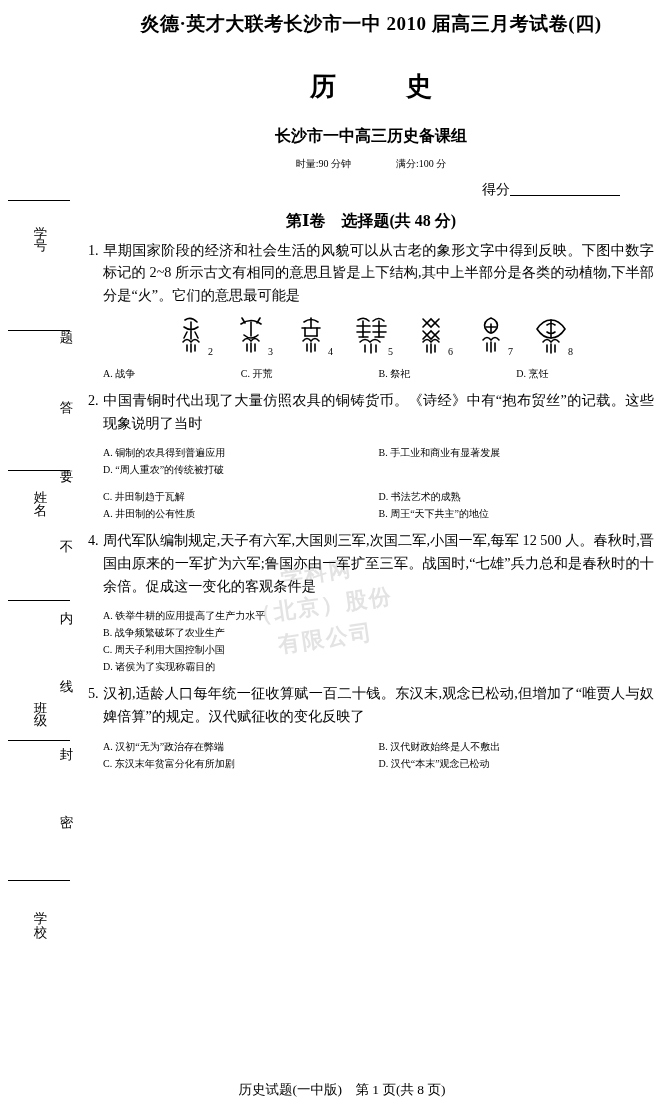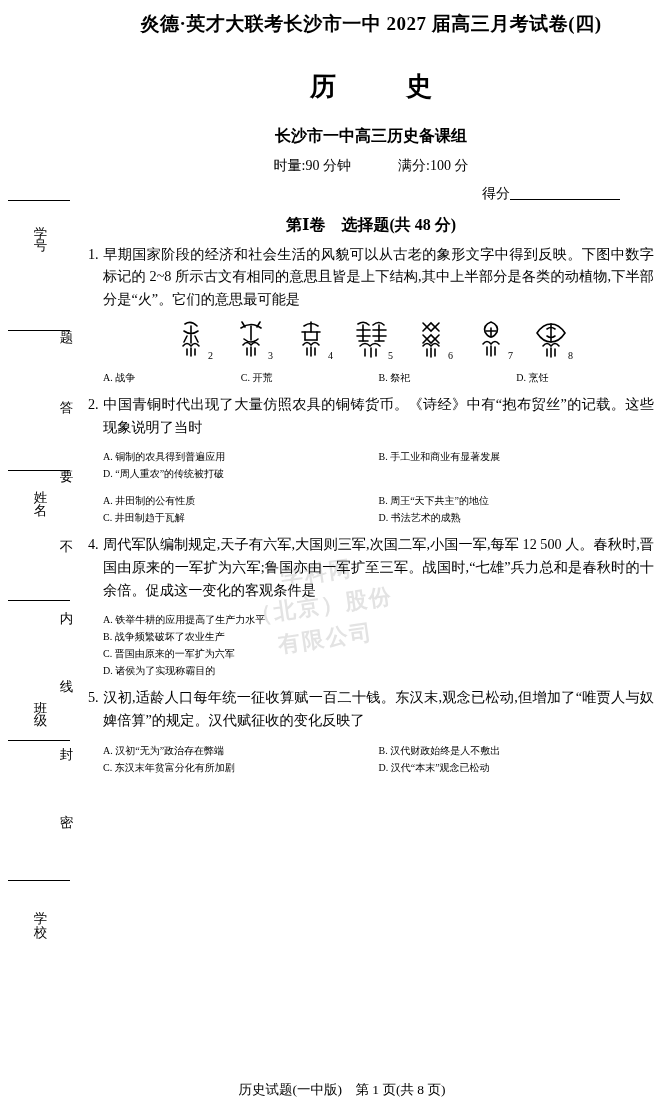--- a/index.html
+++ b/index.html
@@ -72,21 +72,21 @@
     text-indent: 22px;
   }
   .dept {
     margin: 22px 0 0 0;
     font-size: 16px;
     font-weight: bold;
     text-align: center;
   }
   .exam-meta {
     margin: 10px 0 0 0;
-    font-size: 14px;
+    font-size: 10px;
     text-align: center;
   }
   .exam-meta .gap { display: inline-block; width: 40px; }
 
   .score-line {
     margin: 10px 34px 0 0;
     font-size: 14px;
     text-align: right;
   }
   .score-line .blank {
@@ -212,21 +212,21 @@
   <div class="v-label col2" style="top:460px;">要</div>
   <div class="v-label col2" style="top:530px;">不</div>
   <div class="v-label col2" style="top:600px;">内</div>
   <div class="v-label col2" style="top:668px;">线</div>
   <div class="v-label col2" style="top:736px;">封</div>
   <div class="v-label col2" style="top:804px;">密</div>
 </div>
 
 <div class="content">
 
-  <div class="doc-title">炎德·英才大联考长沙市一中 2027 届高三月考试卷(四)</div>
+  <div class="doc-title">炎德·英才大联考长沙市一中 2010 届高三月考试卷(四)</div>
 
   <div class="subject">历　史</div>
 
   <div class="dept">长沙市一中高三历史备课组</div>
 
   <div class="exam-meta">
     <span></span>
     <span>时量:90 分钟</span>
     <span class="gap"></span>
     <span>满分:100 分</span>
@@ -360,43 +360,43 @@
       <span class="o">A. 铜制的农具得到普遍应用</span>
       <span class="o">B. 手工业和商业有显著发展</span>
     </div>
     <div class="row">
       <span class="o">D. “周人重农”的传统被打破</span>
     </div>
   </div>
 
   <div class="opts">
     <div class="row">
+      <span class="o">C. 井田制趋于瓦解</span>
+      <span class="o">D. 书法艺术的成熟</span>
+    </div>
+    <div class="row">
       <span class="o">A. 井田制的公有性质</span>
       <span class="o">B. 周王“天下共主”的地位</span>
-    </div>
-    <div class="row">
-      <span class="o">C. 井田制趋于瓦解</span>
-      <span class="o">D. 书法艺术的成熟</span>
     </div>
   </div>
 
   <div class="q">
     <span class="q-text">
       <span class="q-num">4.</span><span>周代军队编制规定,天子有六军,大国则三军,次国二军,小国一军,每军 12 500 人。春秋时,晋国由原来的一军扩为六军;鲁国亦由一军扩至三军。战国时,“七雄”兵力总和是春秋时的十余倍。促成这一变化的客观条件是</span>
     </span>
   </div>
   <div class="opts single">
     <div class="row">
       <span class="o">A. 铁举牛耕的应用提高了生产力水平</span>
     </div>
     <div class="row">
       <span class="o">B. 战争频繁破坏了农业生产</span>
     </div>
     <div class="row">
-      <span class="o">C. 晋国由原来的一军扩为六军</span>
+      <span class="o">C. 周天子利用大国控制小国</span>
     </div>
     <div class="row">
       <span class="o">D. 诸侯为了实现称霸目的</span>
     </div>
   </div>
 
   <div class="q">
     <span class="q-text">
       <span class="q-num">5.</span><span>汉初,适龄人口每年统一征收算赋一百二十钱。东汉末,观念已松动,但增加了“唯贾人与奴婢倍算”的规定。汉代赋征收的变化反映了</span>
     </span>

